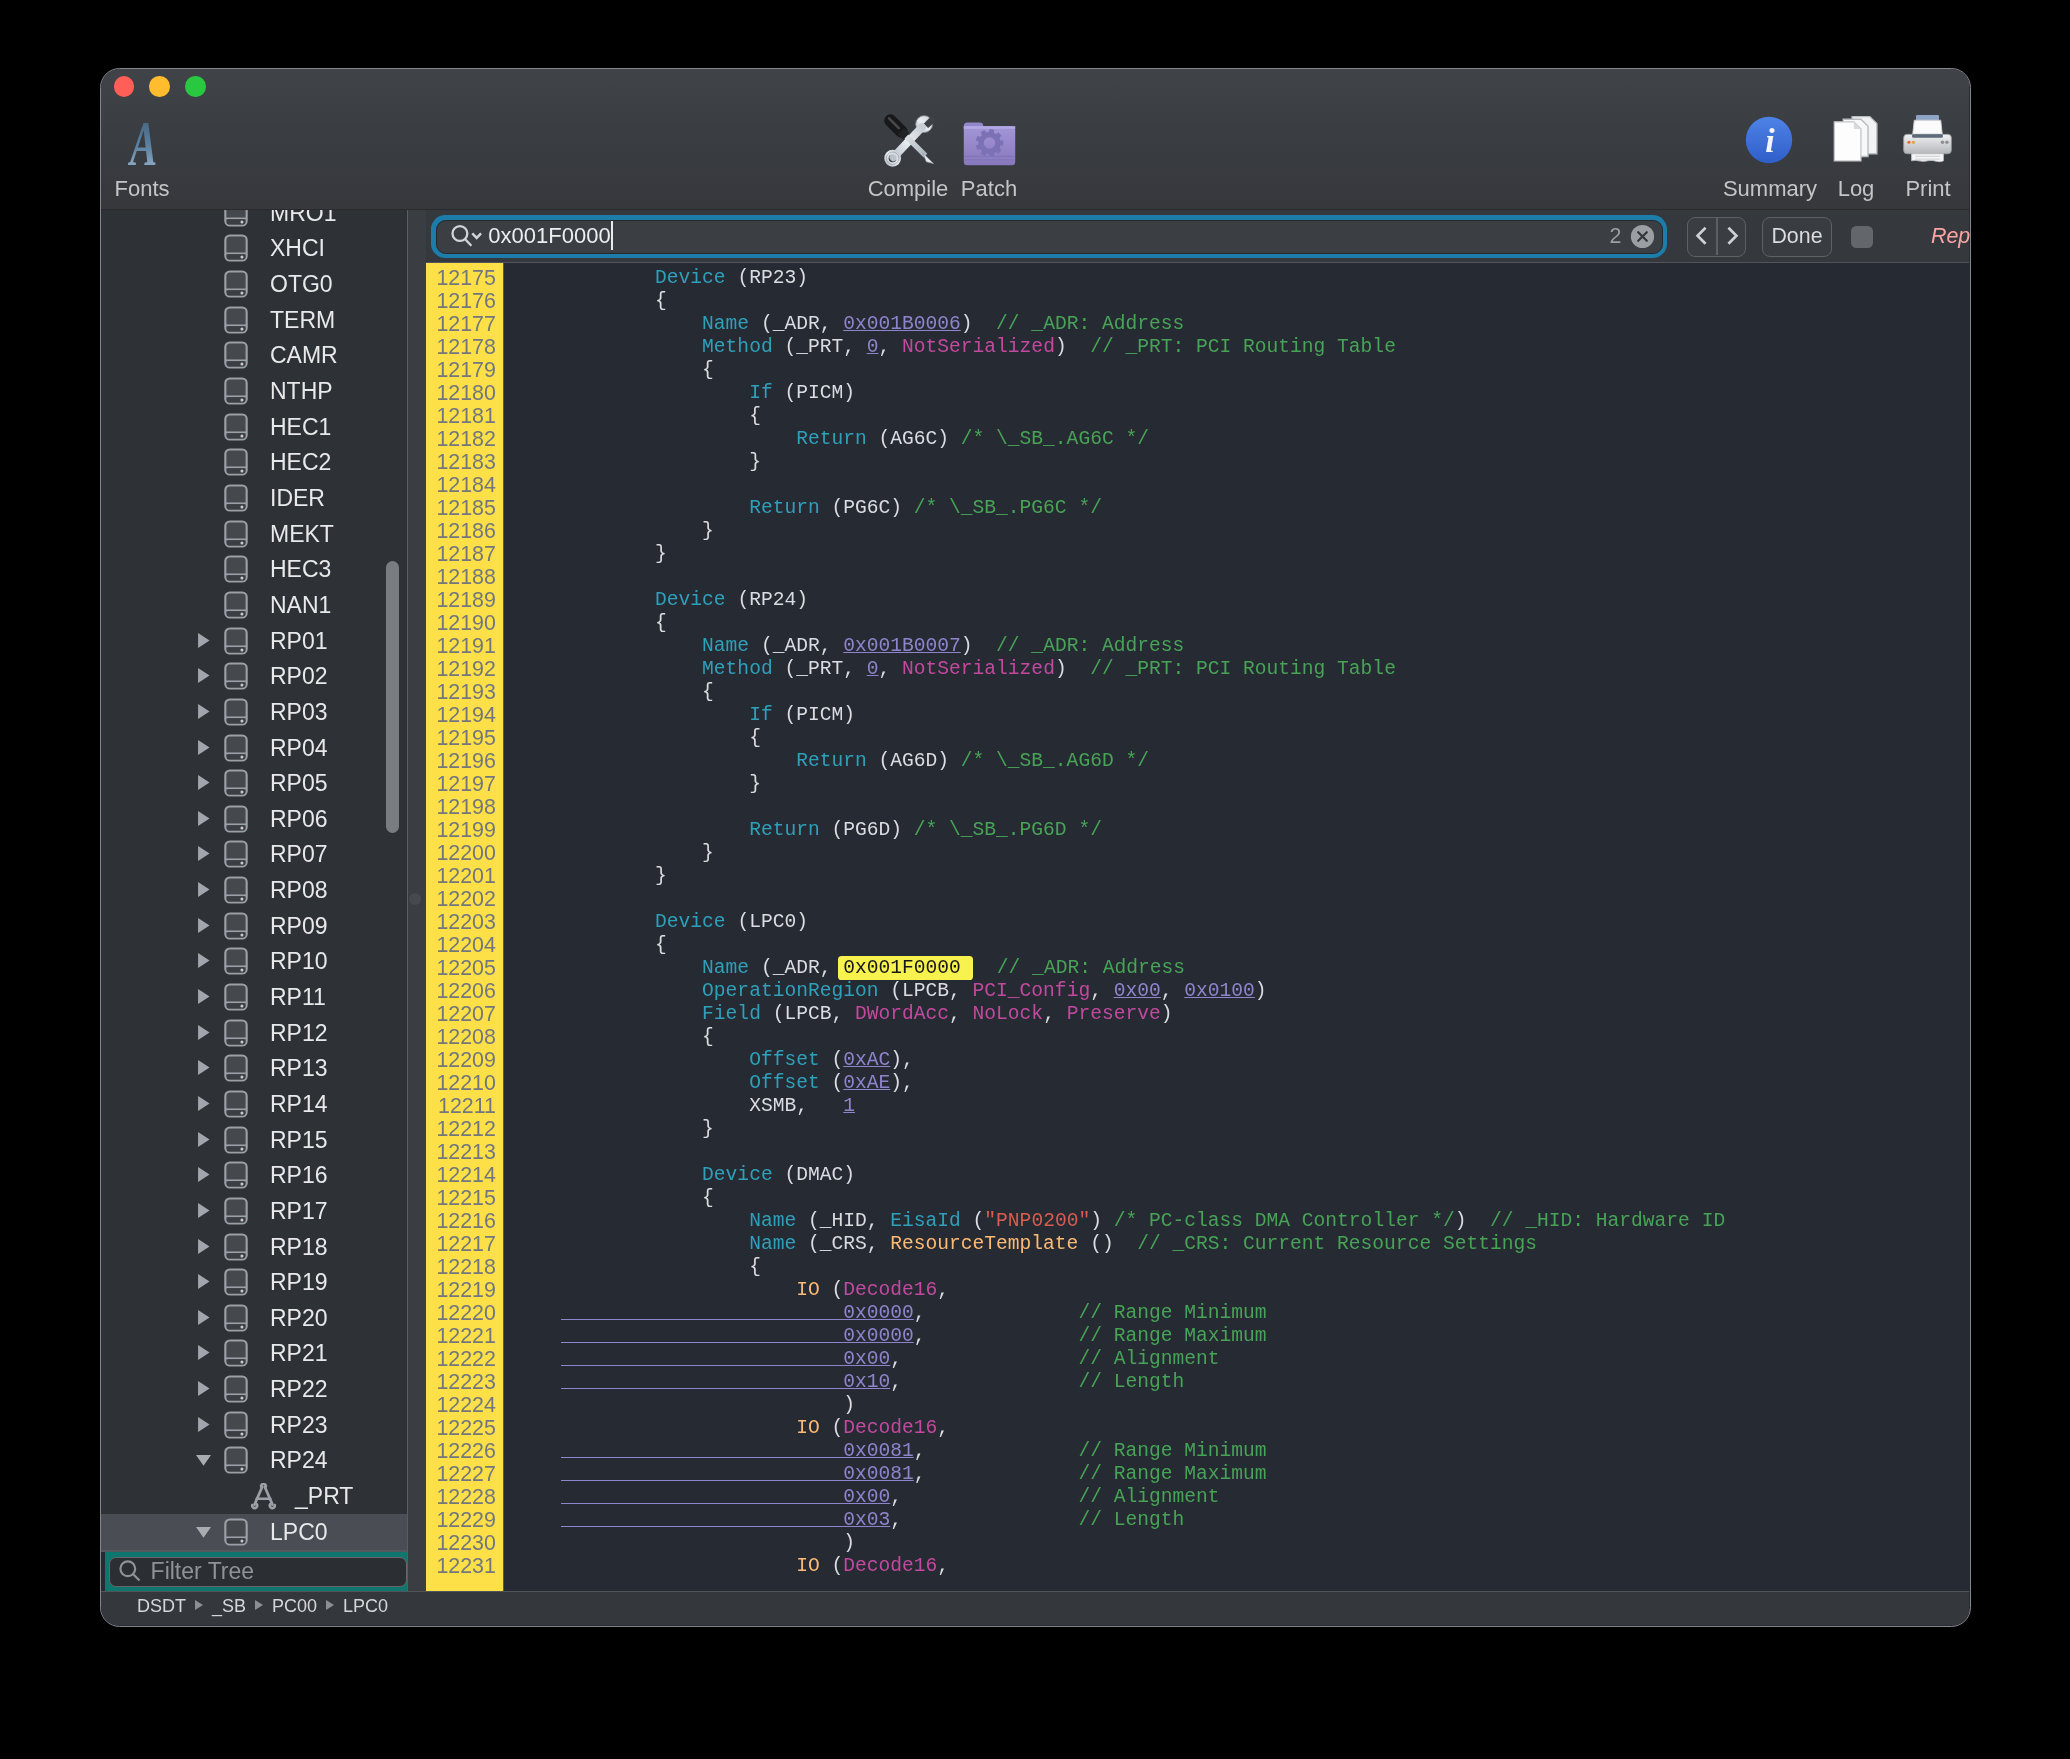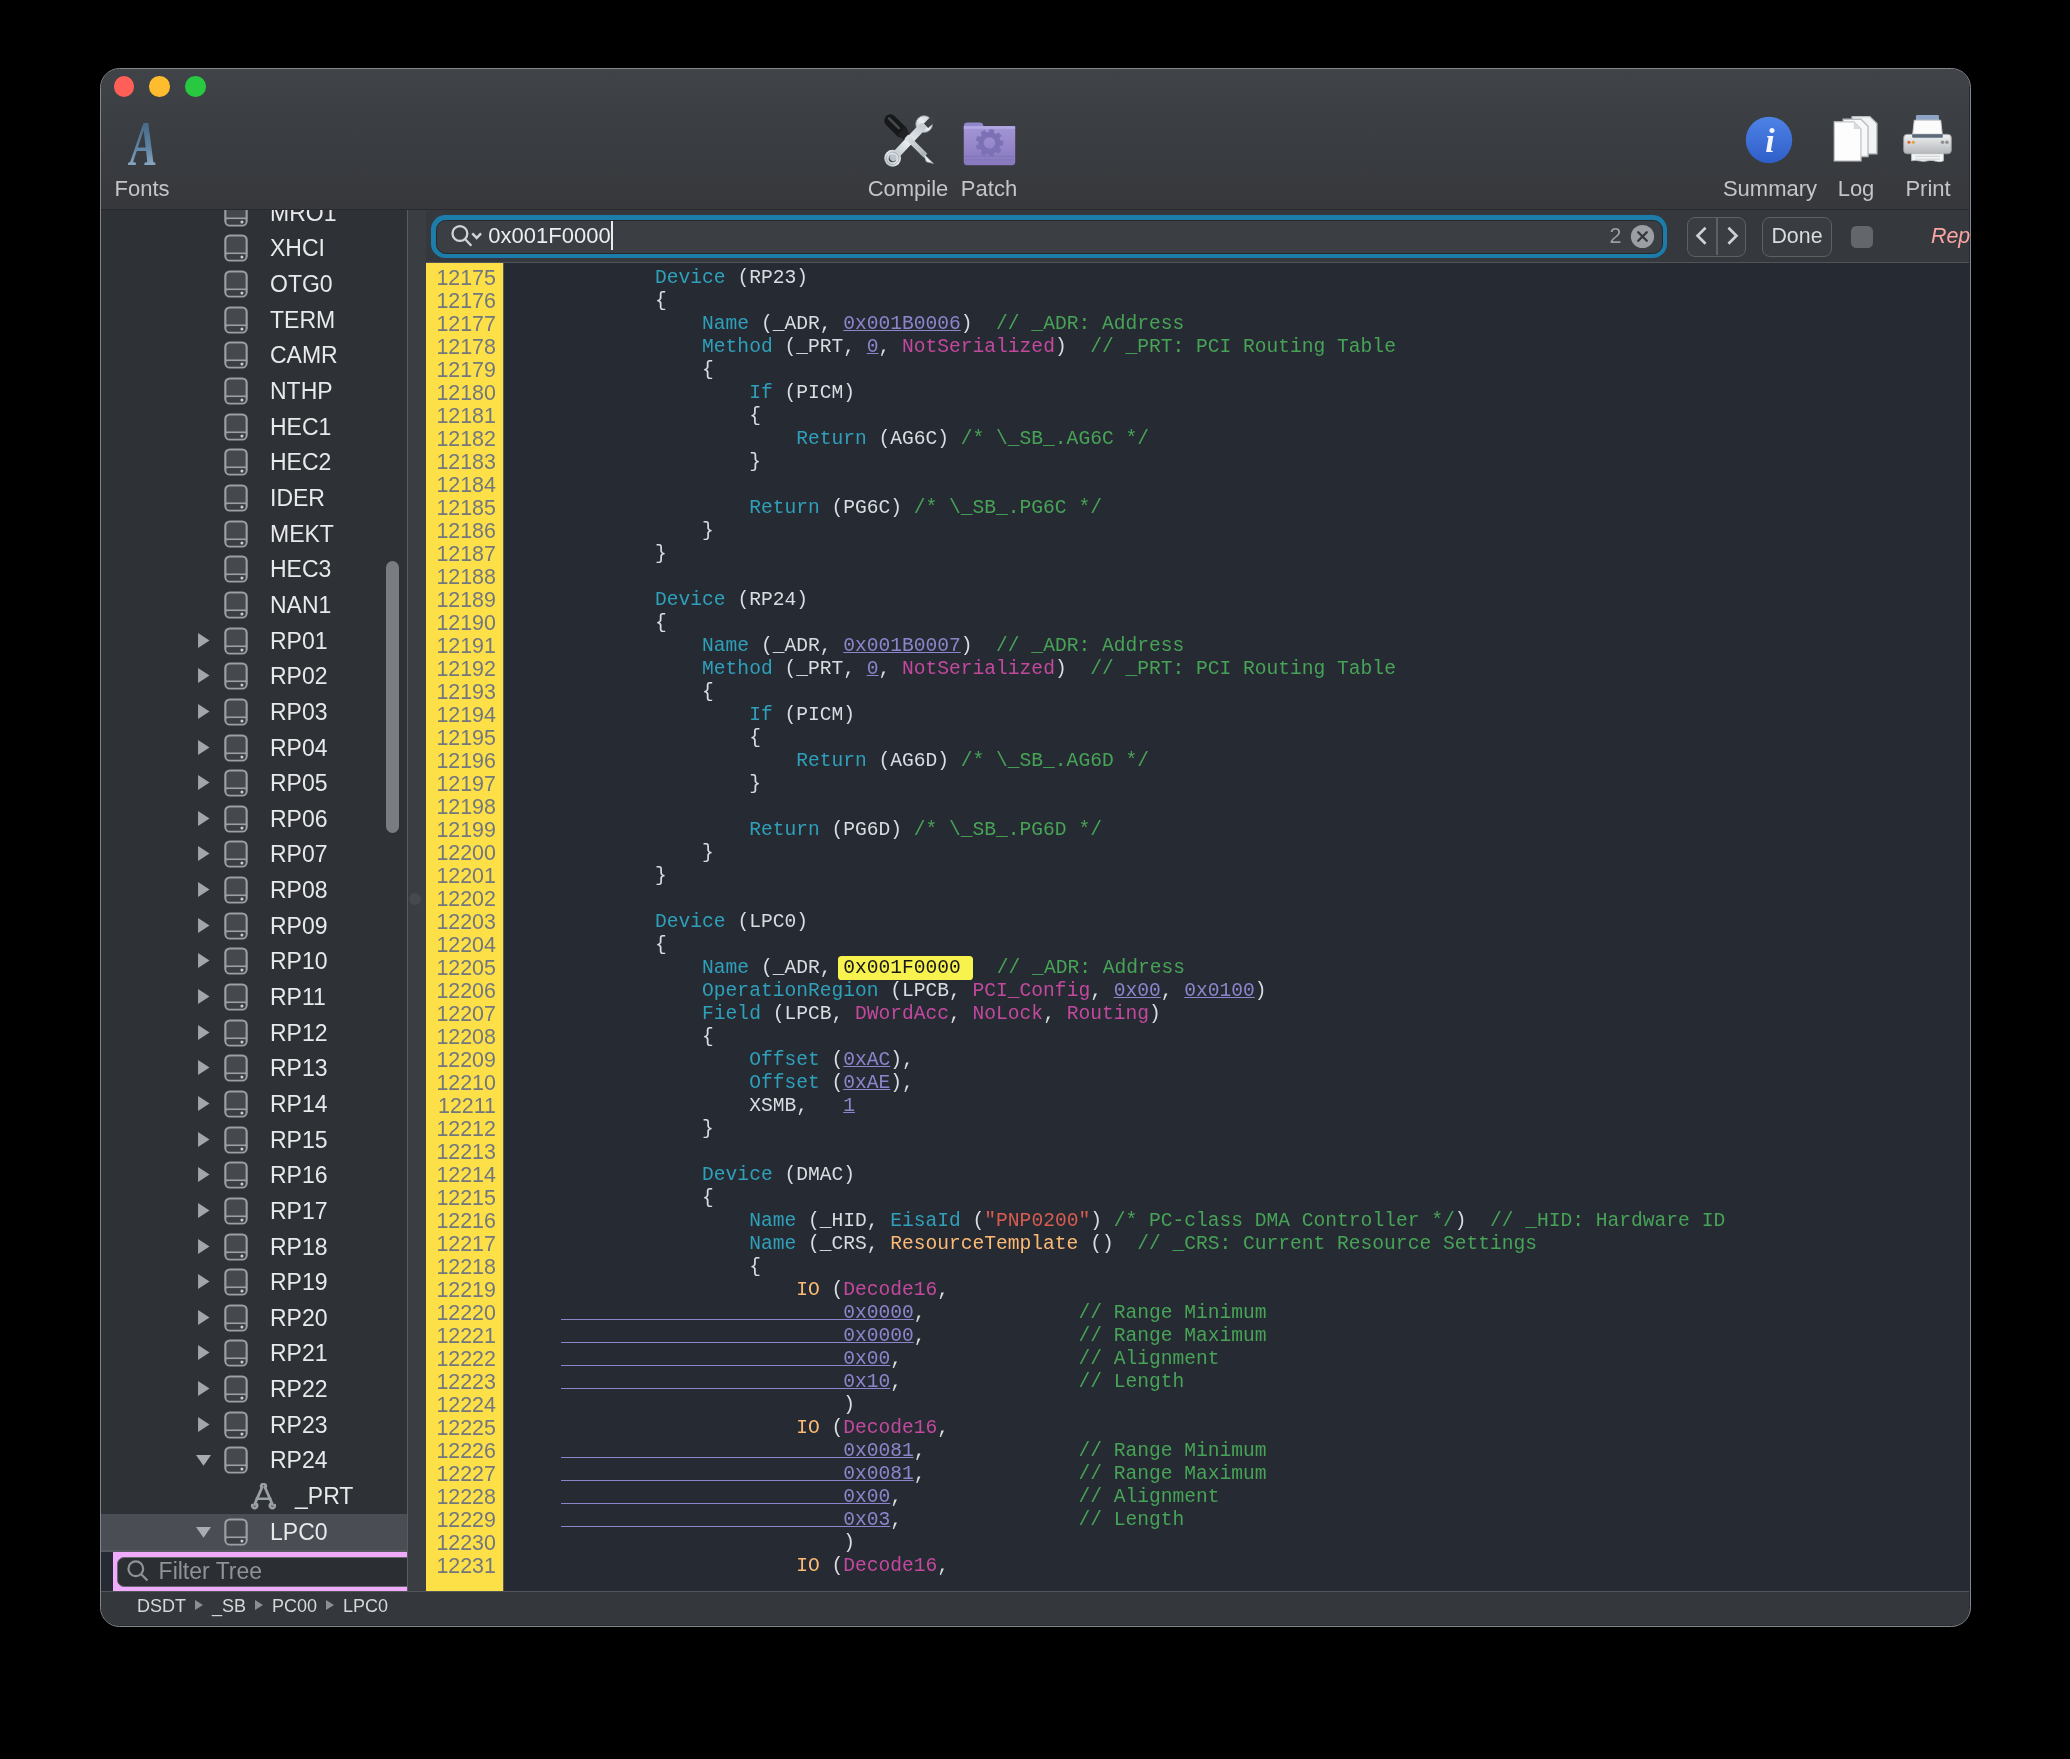--- a/index.html
+++ b/index.html
@@ -21,21 +21,21 @@
 .row { position:absolute; left:0; width:306px; height:36px; }
 .row.sel { background:#4a4d53; }
 .row .tri { position:absolute; left:97px; top:9.8px; }
 .row .trid { position:absolute; left:95px; top:13.4px; }
 .row .ic { position:absolute; left:123px; top:3.6px; }
 .row .pic { position:absolute; left:149px; top:4.5px; }
 .row .lbl { position:absolute; left:169px; top:4.5px; font-size:23px; font-weight:500; color:#e8e9eb; }
 .sbar { position:absolute; left:285px; top:351px; width:13.4px; height:272px;
   border-radius:7.1px; background:#797c81; }
 .treeline { position:absolute; left:0; top:1481px; width:306px; height:1.8px; background:#55585c; }
-.filter { position:absolute; left:12px; top:1483px; width:306px; height:39px; background:#f0abfc; }
+.filter { position:absolute; left:4px; top:1483px; width:306px; height:39px; background:#0f766e; }
 .ffield2 { position:absolute; left:3.6px; top:4.5px; width:298px; height:30px;
   border:1.8px solid #64676b; border-radius:7.1px; background:#2b2e32; }
 .ffield2 svg { position:absolute; left:7.1px; top:0.9px; }
 .ffield2 .ph { position:absolute; left:41px; top:0.9px; font-size:23px; color:#8f9398; }
 
 .divider { position:absolute; left:306px; top:141px; width:19.6px; height:1381px;
   background:#3a3d41; border-left:1.8px solid #595c60; border-right:1.8px solid #595c60; }
 .divider .dot { position:absolute; left:1.3px; top:683px; width:11.6px; height:11.6px; border-radius:50%; background:#46494d; }
 
 .editor { position:absolute; left:325px; top:141px; width:1543px; height:1381px; background:#262a33; }
@@ -717,21 +717,21 @@
                 }
 
 <span class="k">                Return</span> (PG6D) <span class="c">/* \_SB_.PG6D */</span>
             }
         }
 
 <span class="k">        Device</span> (LPC0)
         {
 <span class="k">            Name</span> (_ADR, <span class="hl">0x001F0000</span>  <span class="c">// _ADR: Address</span>
 <span class="k">            OperationRegion</span> (LPCB, <span class="p">PCI_Config</span>, <span class="n">0x00</span>, <span class="n">0x0100</span>)
-<span class="k">            Field</span> (LPCB, <span class="p">DWordAcc</span>, <span class="p">NoLock</span>, <span class="p">Routing</span>)
+<span class="k">            Field</span> (LPCB, <span class="p">DWordAcc</span>, <span class="p">NoLock</span>, <span class="p">Preserve</span>)
             {
 <span class="k">                Offset</span> (<span class="n">0xAC</span>),
 <span class="k">                Offset</span> (<span class="n">0xAE</span>),
                 XSMB,   <span class="n">1</span>
             }
 
 <span class="k">            Device</span> (DMAC)
             {
 <span class="k">                Name</span> (_HID, <span class="k">EisaId</span> (<span class="s">"PNP0200"</span>) <span class="c">/* PC-class DMA Controller */</span>)  <span class="c">// _HID: Hardware ID</span>
 <span class="k">                Name</span> (_CRS, <span class="g">ResourceTemplate</span> ()  <span class="c">// _CRS: Current Resource Settings</span>

